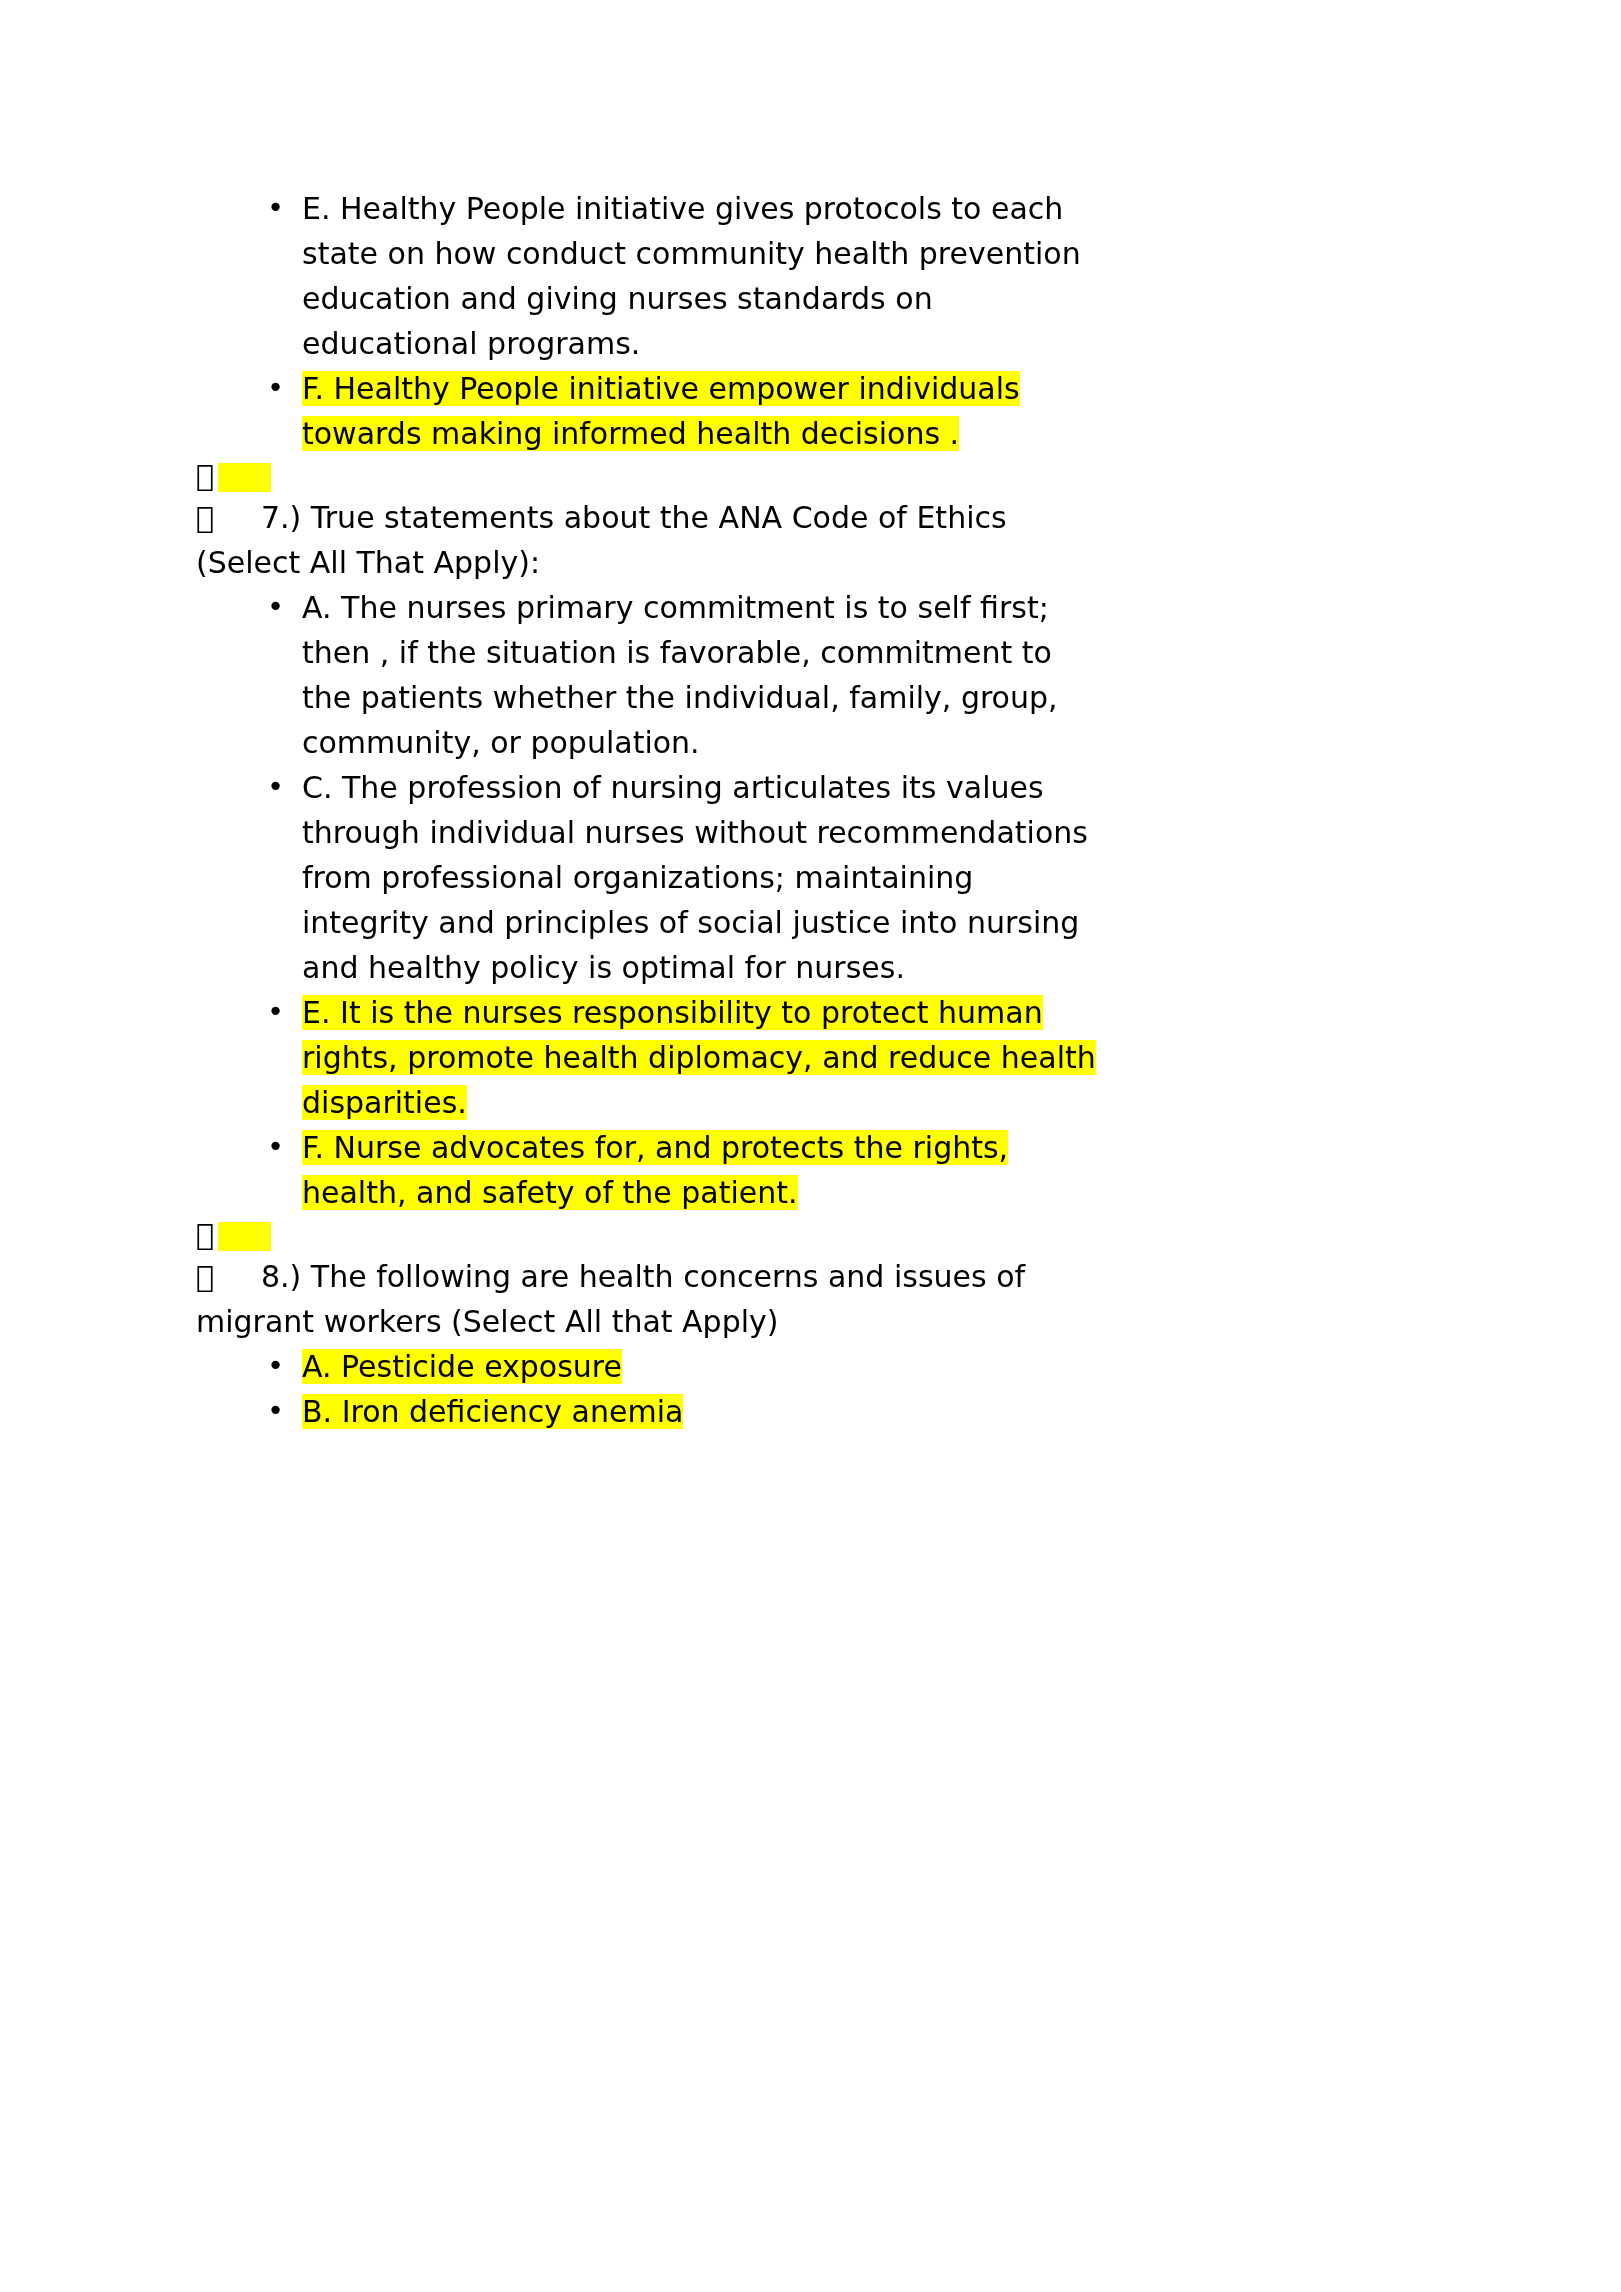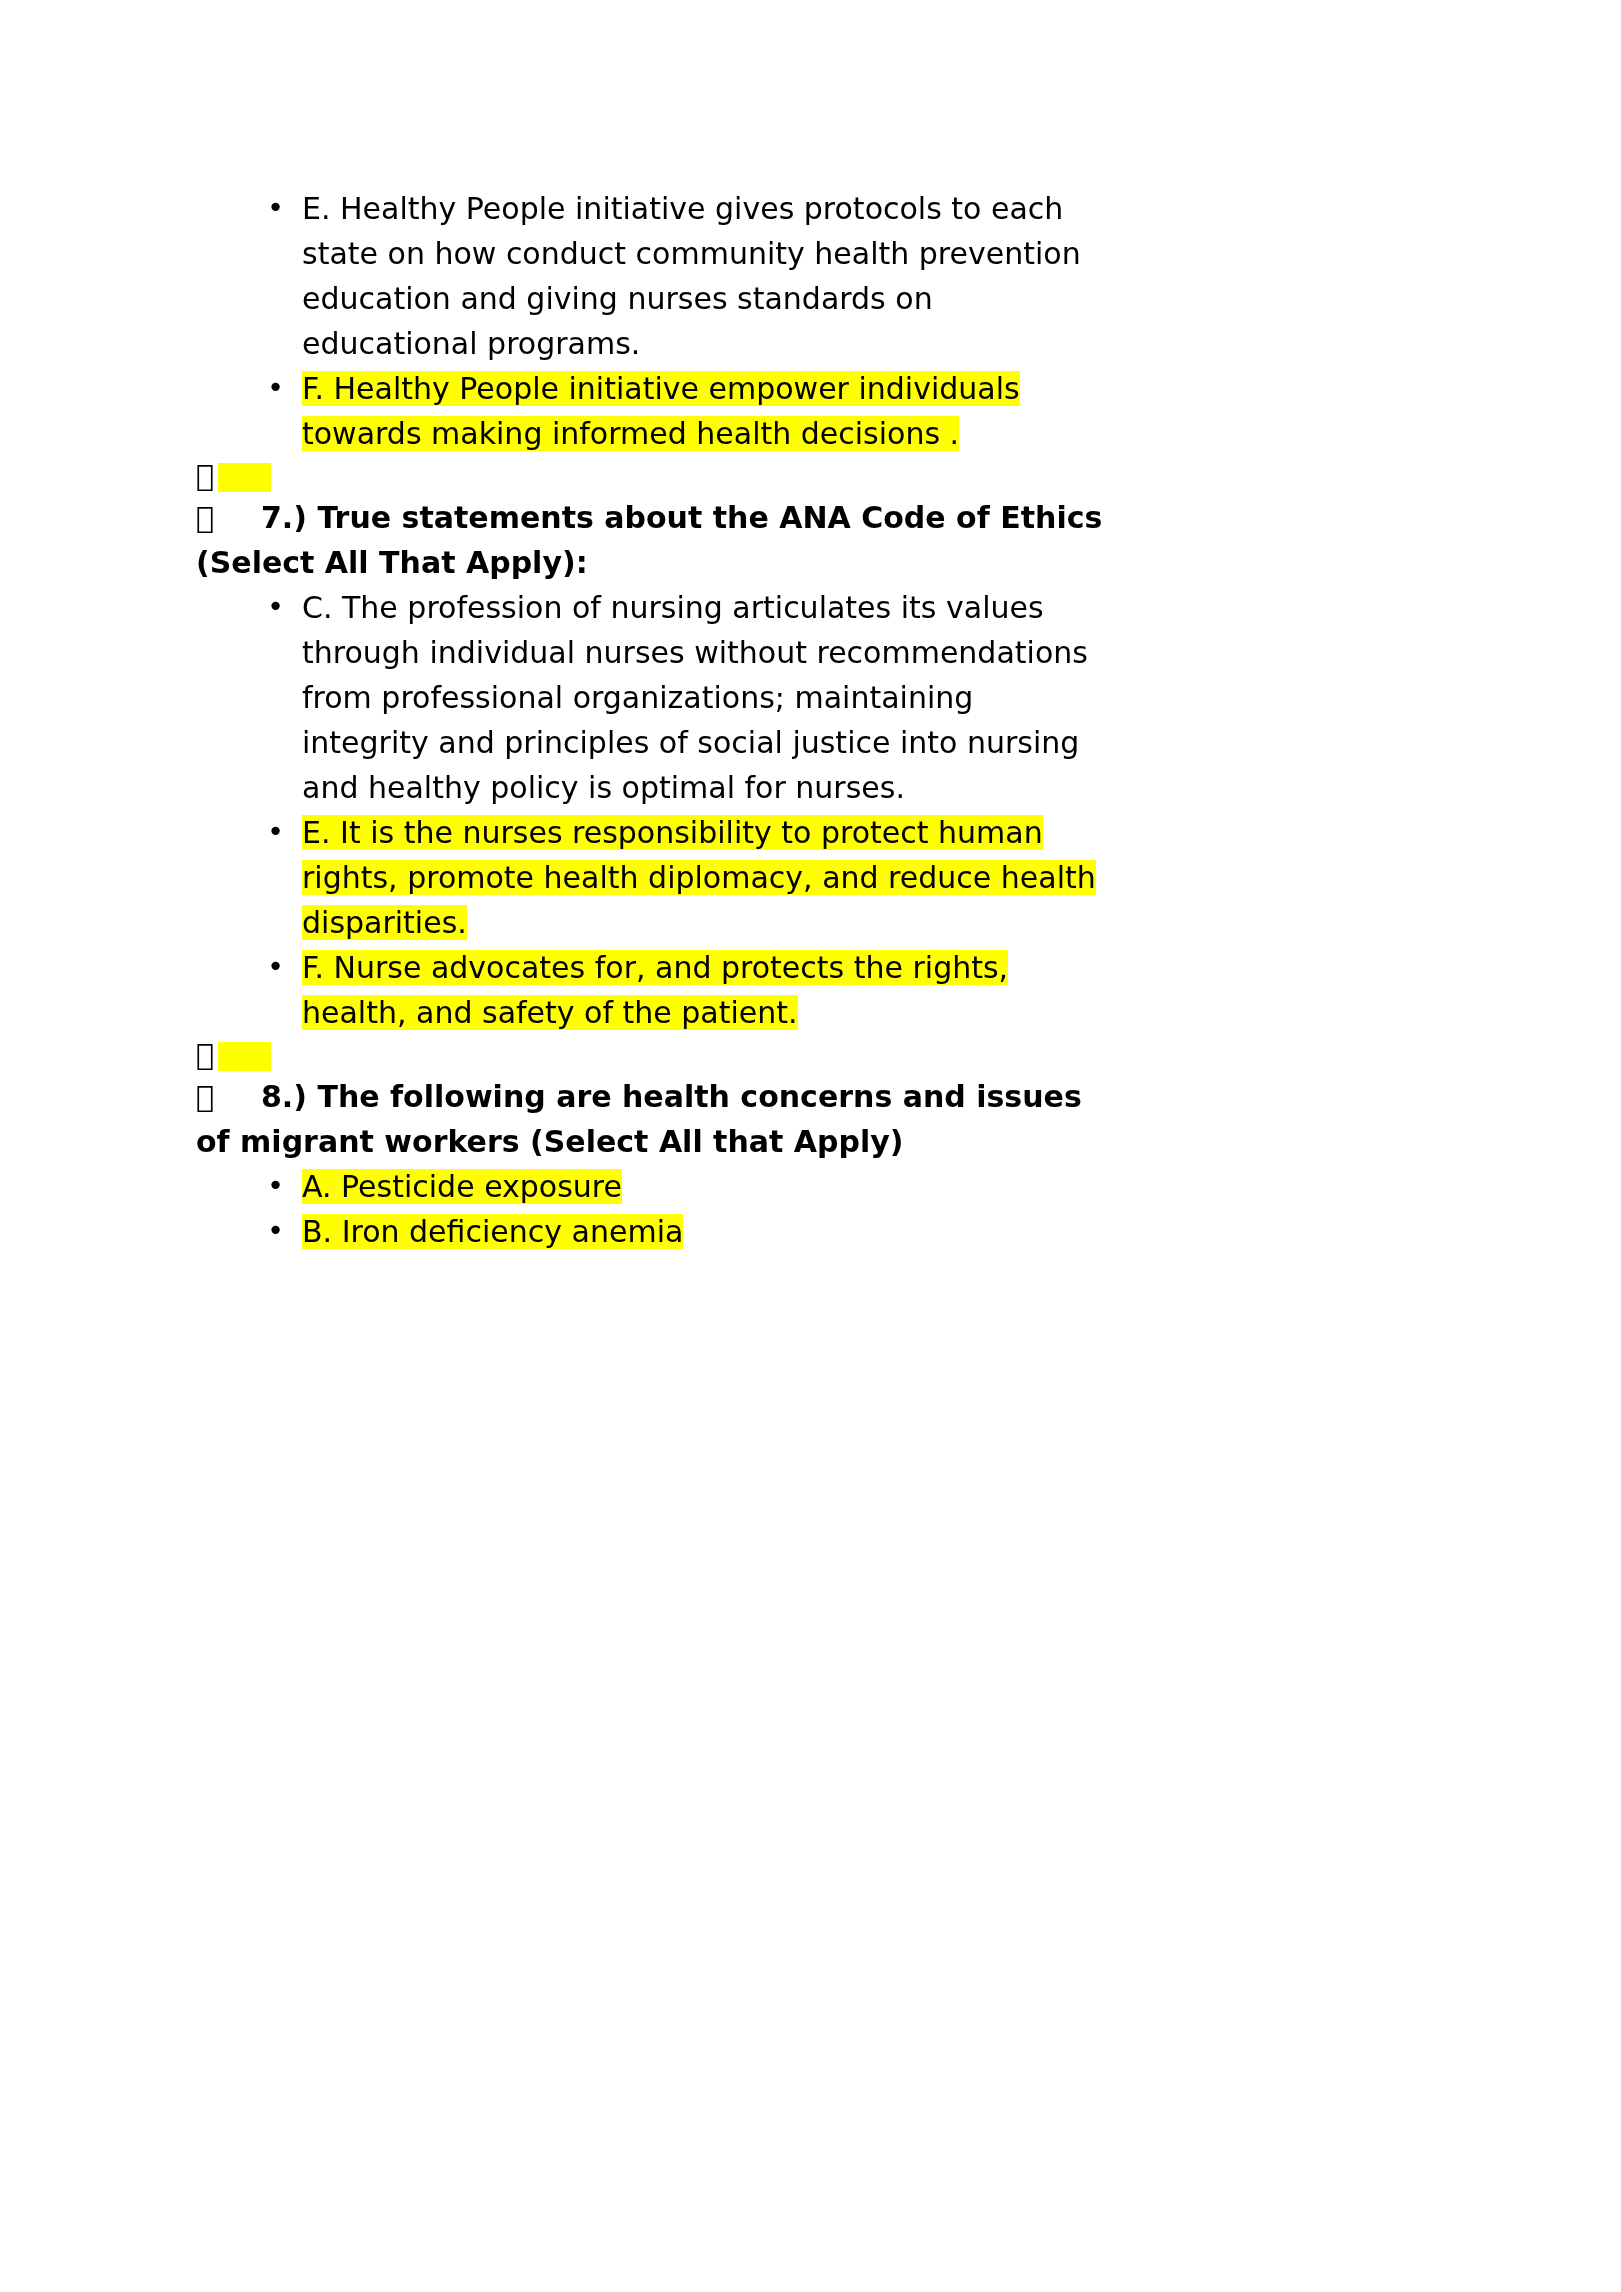--- a/index.html
+++ b/index.html
@@ -23,21 +23,20 @@
   .doc {
     font-size: 30px;
     line-height: 1.50;
   }
 
   
   .q-block {
     margin: 0 0 0 0;
     padding: 0;
     text-indent: 0;
-    font-weight: bold;
   }
   .q-line {
     display: block;
     position: relative;
     padding-left: 0;
   }
   .q-marker {
     display: inline-block;
     width: 65px;
     color: #000;
@@ -100,20 +99,21 @@
   <div class="doc" id="doc-root">
       <ul class="opts">
         <li><span class="nohl">E. Healthy People initiative gives protocols to each state on how conduct community health prevention education and giving nurses standards on educational programs.</span></li>
         <li><span class="hl">F. Healthy People initiative empower individuals towards making informed health decisions .</span></li>
       </ul>
       <div class="marker-row"><span class="glyph"></span><span class="hl-pad"></span></div>
       <div class="q-block">
         <span class="q-line"><span class="q-marker"></span><span class="q-text">7.)  True statements about the ANA Code of Ethics (Select All That Apply):</span></span>
       </div>
       <ul class="opts">
+        <li><span class="nohl">A. The nurses primary commitment is to self first; then , if the situation is favorable, commitment to the patients whether the individual, family, group, community, or population.</span></li>
         <li><span class="nohl">C. The profession of nursing articulates its values through individual nurses without recommendations from professional organizations; maintaining integrity and principles of social justice into nursing and healthy policy is optimal for nurses.</span></li>
         <li><span class="hl">E. It is the nurses responsibility to protect human rights, promote health diplomacy, and reduce health disparities.</span></li>
         <li><span class="hl">F. Nurse advocates for, and protects the rights, health, and safety of the patient.</span></li>
       </ul>
       <div class="marker-row"><span class="glyph"></span><span class="hl-pad"></span></div>
       <div class="q-block">
         <span class="q-line"><span class="q-marker"></span><span class="q-text">8.)  The following are health concerns and issues of migrant workers (Select All that Apply)</span></span>
       </div>
       <ul class="opts">
         <li><span class="hl">A. Pesticide exposure</span></li>

